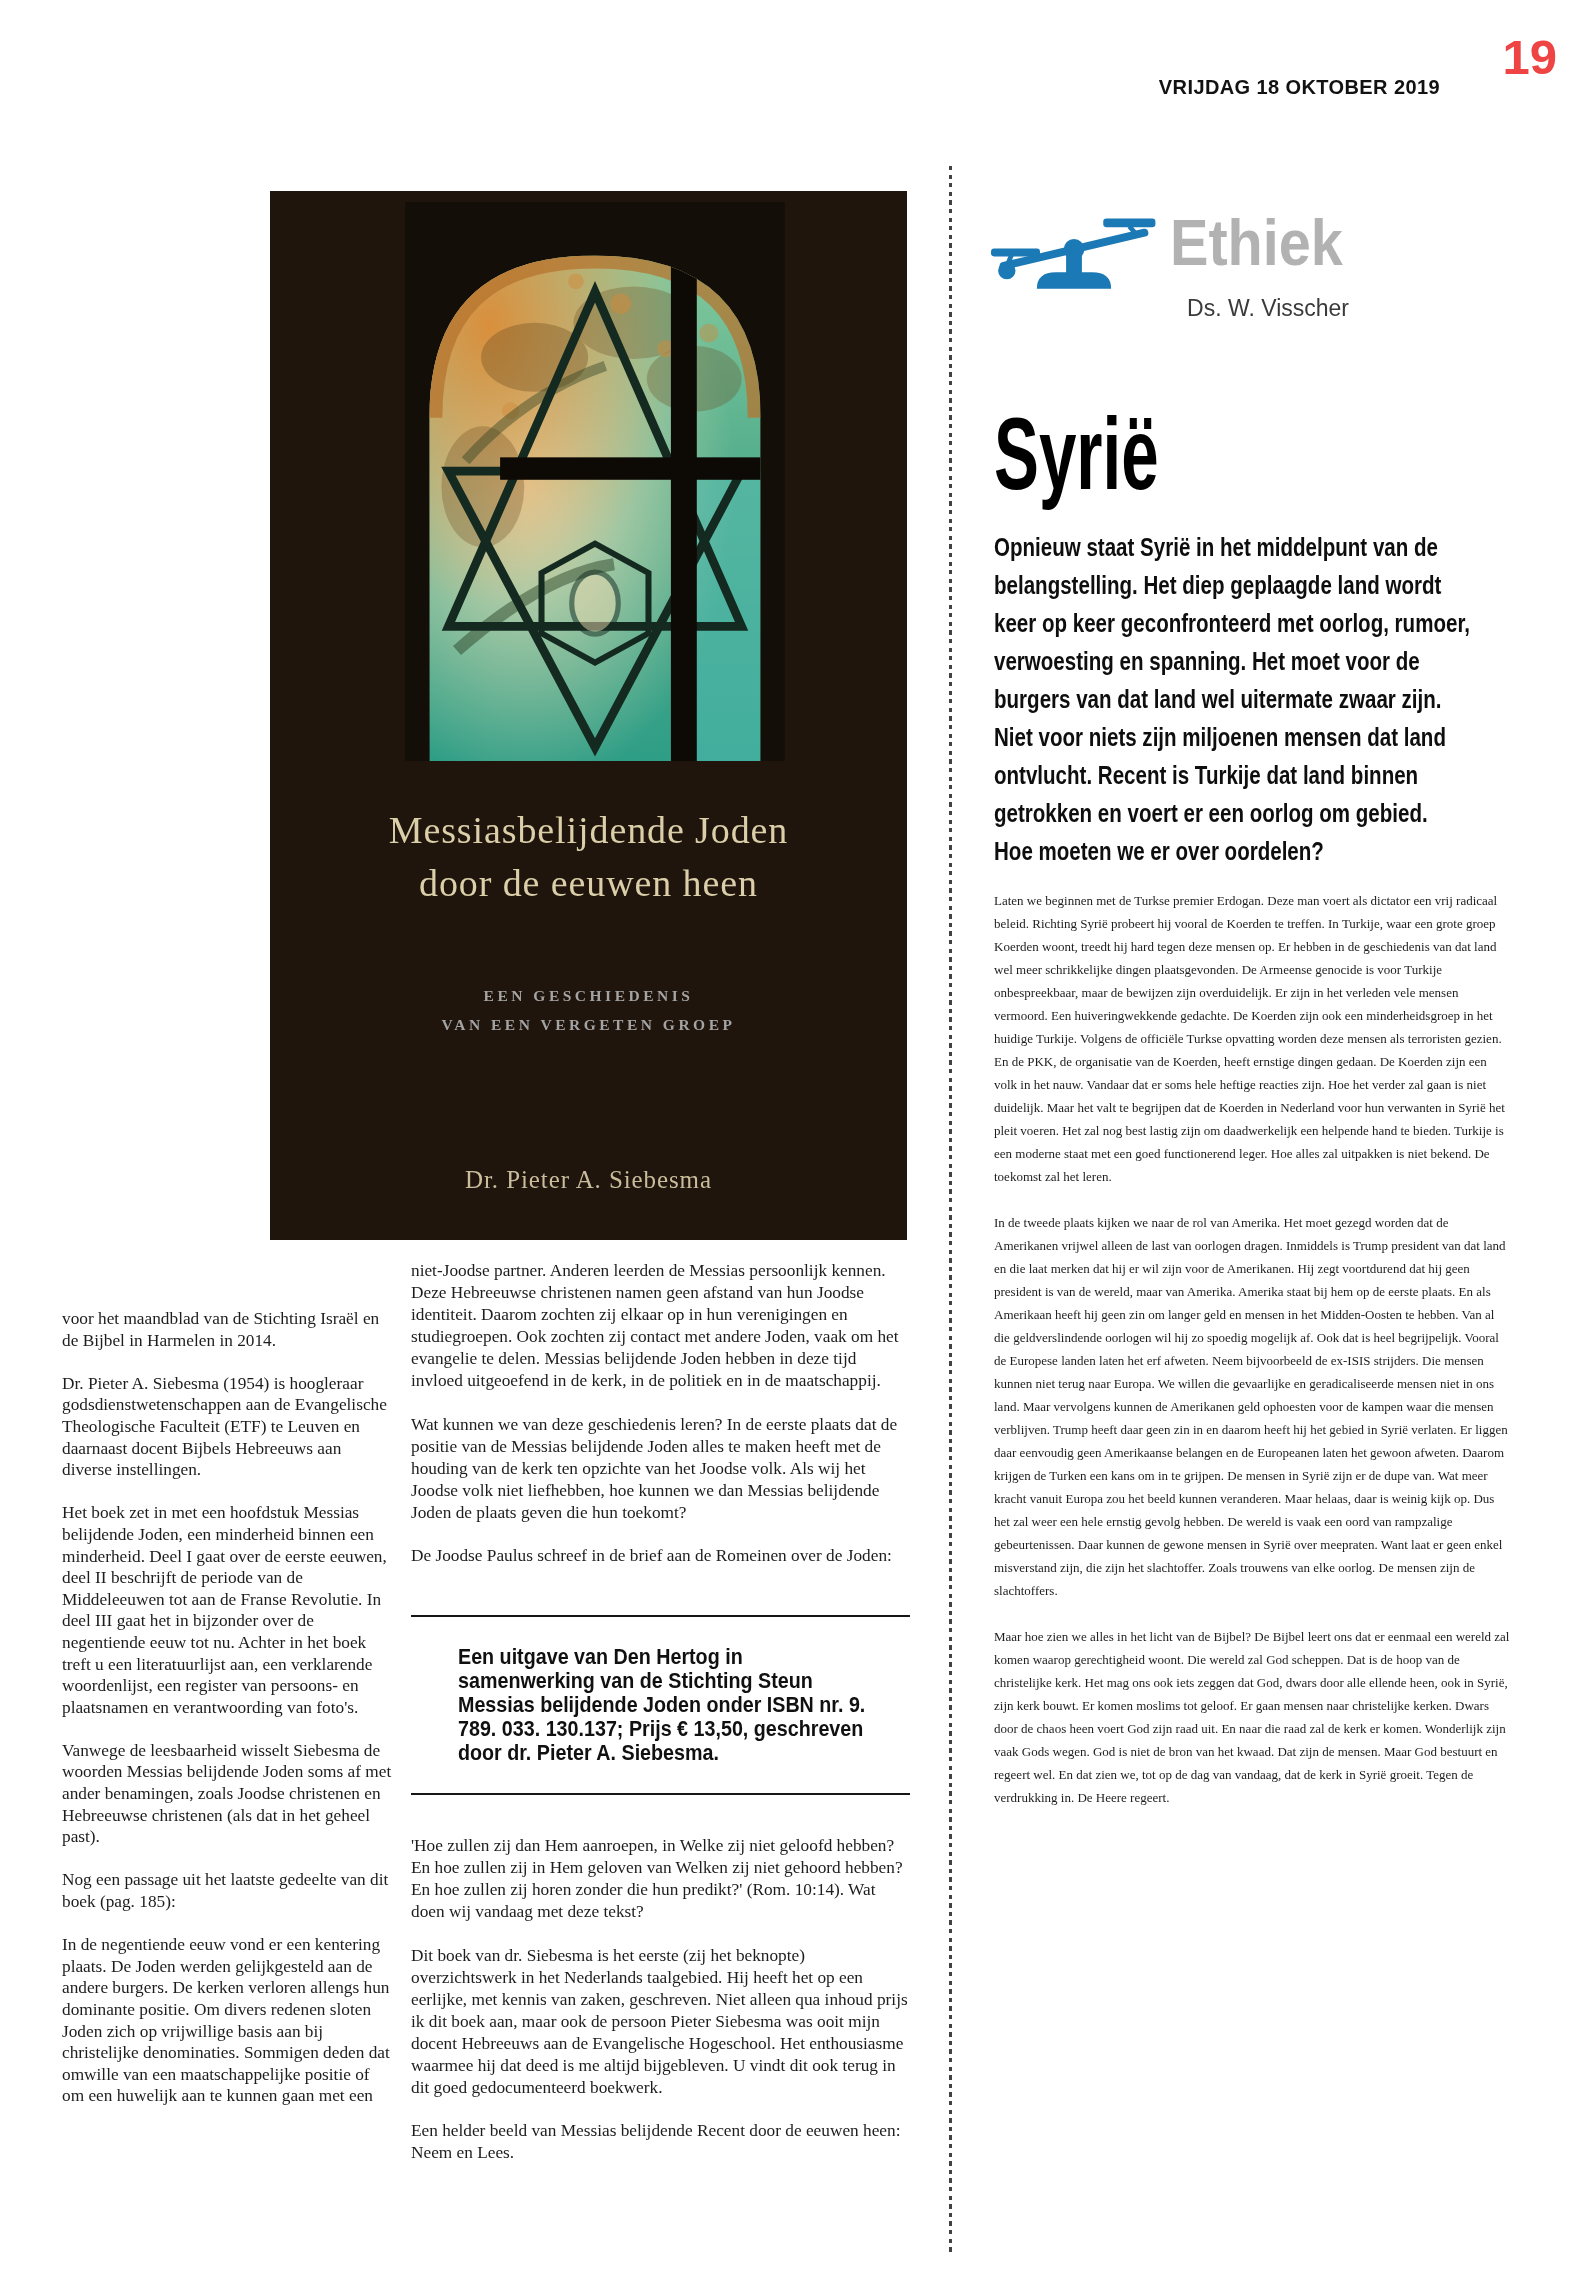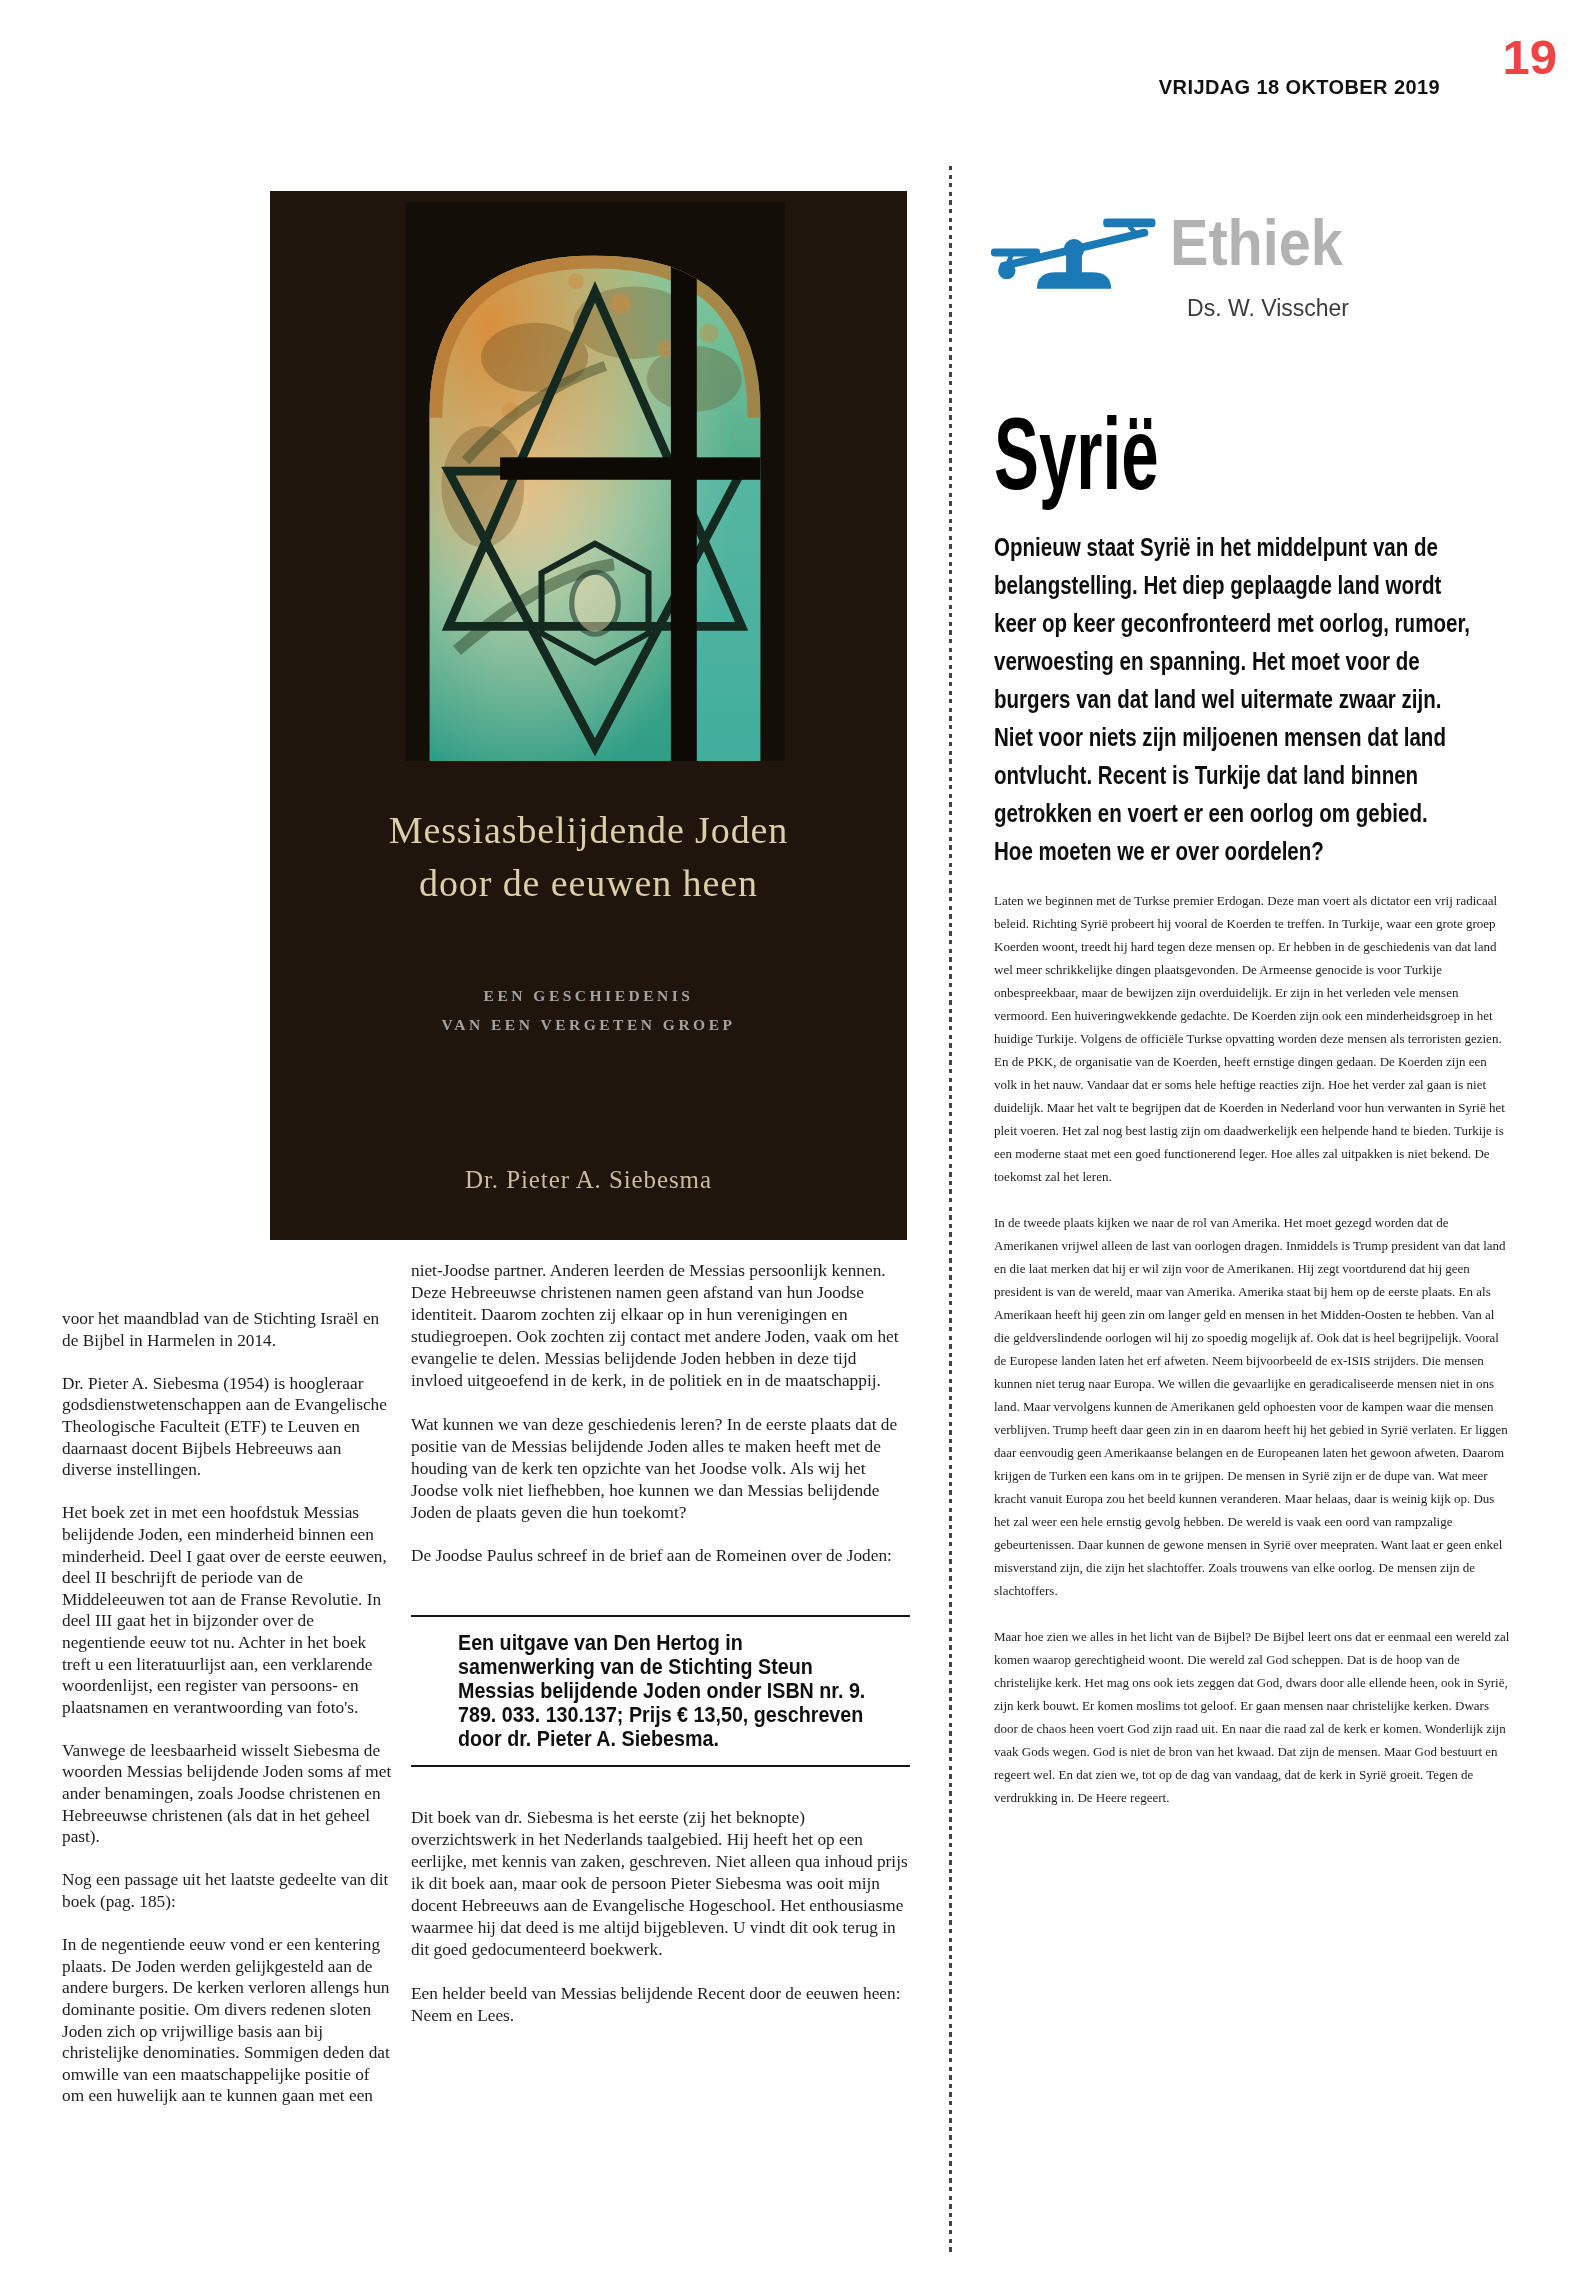--- a/index.html
+++ b/index.html
@@ -27,21 +27,21 @@
   .article-intro{position:absolute;left:994px;top:528px;width:604px;
                  font-family:"Liberation Sans",sans-serif;font-weight:bold;font-size:26px;
                  line-height:38px;color:#0e0e0e;transform:scaleX(.79);transform-origin:left top;}
   .col-right{position:absolute;left:994px;top:889px;width:518px;font-size:13px;line-height:23px;}
   .col-right p{margin:0 0 23px 0;}
   .col-left{position:absolute;left:62px;top:1260px;width:331px;font-size:17.3px;line-height:21.6px;margin-top:48px;}
   .col-left p{margin:0 0 21.6px 0;}
   .col-mid{position:absolute;left:411px;top:1260px;width:499px;font-size:17.3px;line-height:22px;}
   .col-mid p{margin:0 0 21.6px 0;}
   .pub-box{margin:48px 0 40px 0;border-top:2.6px solid #161616;border-bottom:2.6px solid #161616;
-           padding:14px 0;}
+           padding:28px 0;}
   .pub-note{margin-left:47px;width:470px;font-family:"Liberation Sans",sans-serif;font-weight:bold;
             font-size:22.4px;line-height:24px;color:#101010;transform:scaleX(.88);transform-origin:left top;}
   
   .cover{position:absolute;left:270px;top:191px;width:637px;height:1049px;background:#20150d;}
   .glass{position:absolute;left:135px;top:11.2px;width:380px;height:559px;}
   .cover-title{position:absolute;top:613px;left:0;width:100%;text-align:center;
                font-size:38px;line-height:53px;letter-spacing:0.9px;color:#dbcfa9;}
   .cover-sub{position:absolute;top:790px;left:0;width:100%;text-align:center;font-weight:bold;
              font-size:15.5px;line-height:29px;letter-spacing:3.5px;color:#a3a3a3;}
   .cover-author{position:absolute;top:975px;left:0;width:100%;text-align:center;
@@ -146,16 +146,17 @@
   <p>In de negentiende eeuw vond er een kentering plaats. De Joden werden gelijkgesteld aan de andere burgers. De kerken verloren allengs hun dominante positie. Om divers redenen sloten Joden zich op vrijwillige basis aan bij christelijke denominaties. Sommigen deden dat omwille van een maatschappelijke positie of om een huwelijk aan te kunnen gaan met een</p>
 </div>
 
 <div class="col-mid">
   <p>niet-Joodse partner. Anderen leerden de Messias persoonlijk kennen. Deze Hebreeuwse christenen namen geen afstand van hun Joodse identiteit. Daarom zochten zij elkaar op in hun verenigingen en studiegroepen. Ook zochten zij contact met andere Joden, vaak om het evangelie te delen. Messias belijdende Joden hebben in deze tijd invloed uitgeoefend in de kerk, in de politiek en in de maatschappij.</p>
   <p>Wat kunnen we van deze geschiedenis leren? In de eerste plaats dat de positie van de Messias belijdende Joden alles te maken heeft met de houding van de kerk ten opzichte van het Joodse volk. Als wij het Joodse volk niet liefhebben, hoe kunnen we dan Messias belijdende Joden de plaats geven die hun toekomt?</p>
   <p>De Joodse Paulus schreef in de brief aan de Romeinen over de Joden:</p>
   <div class="pub-box">
     <div class="pub-note">Een uitgave van Den Hertog in samenwerking van de Stichting Steun Messias belijdende Joden onder ISBN nr. 9. 789. 033. 130.137; Prijs € 13,50, geschreven door dr. Pieter A. Siebesma.</div>
   </div>
+  <p>'Hoe zullen zij dan Hem aanroepen, in Welke zij niet geloofd hebben? En hoe zullen zij in Hem geloven van Welken zij niet gehoord hebben? En hoe zullen zij horen zonder die hun predikt?' (Rom. 10:14). Wat doen wij vandaag met deze tekst?</p>
   <p>Dit boek van dr. Siebesma is het eerste (zij het beknopte) overzichtswerk in het Nederlands taalgebied. Hij heeft het op een eerlijke, met kennis van zaken, geschreven. Niet alleen qua inhoud prijs ik dit boek aan, maar ook de persoon Pieter Siebesma was ooit mijn docent Hebreeuws aan de Evangelische Hogeschool. Het enthousiasme waarmee hij dat deed is me altijd bijgebleven. U vindt dit ook terug in dit goed gedocumenteerd boekwerk.</p>
   <p>Een helder beeld van Messias belijdende Recent door de eeuwen heen: Neem en Lees.</p>
 </div>
 
 
 </body></html>

